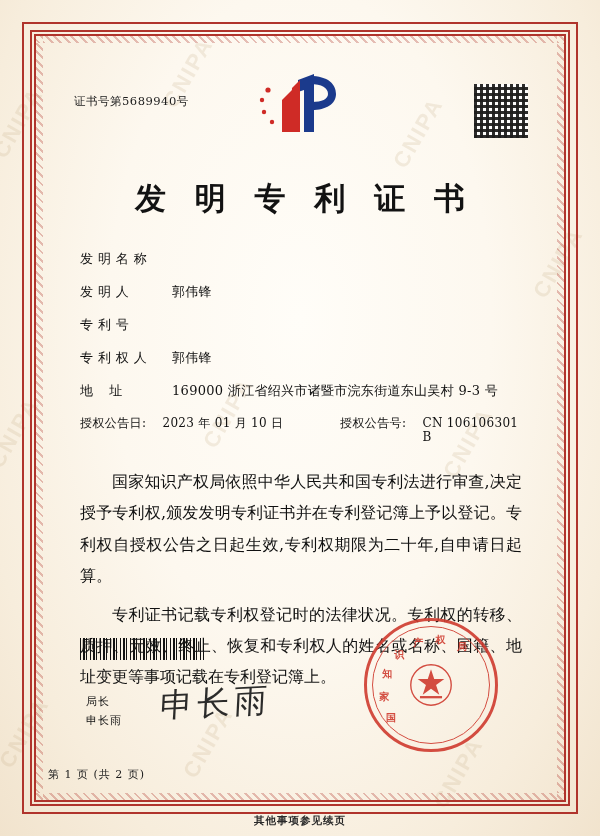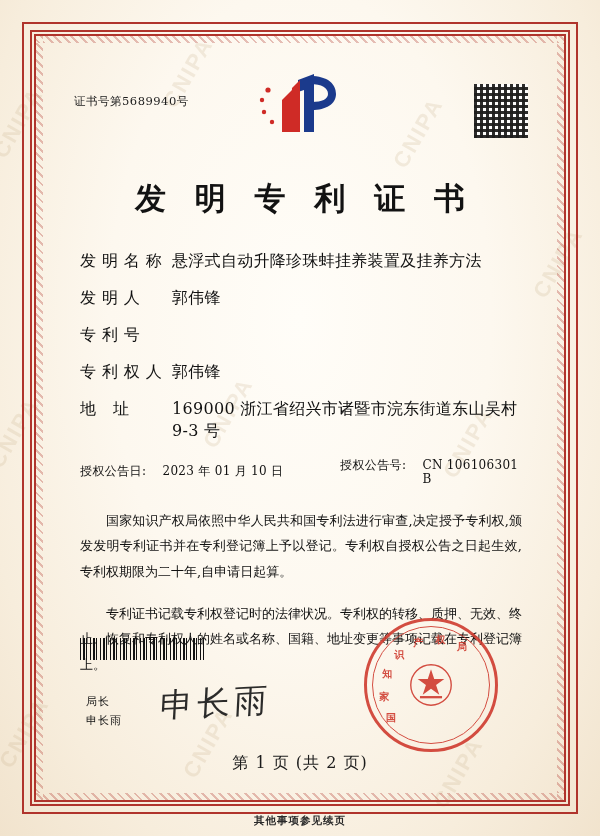--- a/index.html
+++ b/index.html
@@ -123,64 +123,64 @@
   }
 
   
   .fields {
     margin-top: 30px;
     padding: 0 26px 0 32px;
   }
   .field {
     display: flex;
     align-items: baseline;
-    font-size: 16px;
+    font-size: 13px;
     color: #111;
     margin-bottom: 15.5px;
     line-height: 1.35;
   }
   .field .label {
     flex: 0 0 92px;
     letter-spacing: 0.4px;
     white-space: nowrap;
   }
   .field .label.sp {
     letter-spacing: 6px;
   }
   .field .value {
     flex: 1 1 auto;
     letter-spacing: 0.3px;
   }
   .field-double {
     display: flex;
-    align-items: center;
+    align-items: flex-start;
     font-size: 12px;
     color: #111;
     margin-bottom: 15.5px;
   }
   .field-double .half {
     display: flex;
     align-items: baseline;
   }
   .field-double .half.first { flex: 0 0 260px; }
   .field-double .lbl { letter-spacing: 0.4px; white-space: nowrap; }
   .field-double .val { margin-left: 16px; letter-spacing: 0.3px; }
 
   
   .paras {
     margin-top: 22px;
     padding: 0 30px 0 32px;
   }
   .para {
-    font-size: 13px;
+    font-size: 16px;
     line-height: 1.95;
     color: #111;
     text-indent: 2em;
     text-align: justify;
-    margin: 17px 0 2px 0;
+    margin: 8px 0 2px 0;
   }
 
   
   .barcode {
     position: absolute;
     left: 32px;
     bottom: 128px;
     width: 124px;
     height: 22px;
     background-image: repeating-linear-gradient(90deg,
@@ -244,23 +244,22 @@
     left: 50%;
     top: 50%;
     transform-origin: 0 0;
     font-weight: 700;
     font-family: "DejaVu Serif", serif;
   }
 
   .page-num {
     position: absolute;
     left: 0; right: 0;
-    bottom: 14px;
-    text-align: center;
-    font-size: 16px;
+    bottom: 6px;
+    font-size: 11px;
     color: #1b1b1b;
     letter-spacing: 1px;
   }
   .footer-note {
     position: absolute;
     left: 0; right: 0;
     bottom: 8px;
     text-align: center;
     font-size: 10.5px;
     color: #2a2a2a;
@@ -312,21 +311,20 @@
       </div>
 
       <div class="qr"></div>
     </div>
 
     <div class="title">发 明 专 利 证 书</div>
 
     <div class="fields">
       <div class="field">
         <div class="label">发 明 名 称</div>
-        <div class="value">悬浮式自动升降珍珠蚌挂养装置及挂养方法</div>
       </div>
       <div class="field">
         <div class="label">发 明 人</div>
         <div class="value">郭伟锋</div>
       </div>
       <div class="field">
         <div class="label">专 利 号</div>
       </div>
       <div class="field">
         <div class="label">专 利 权 人</div>

